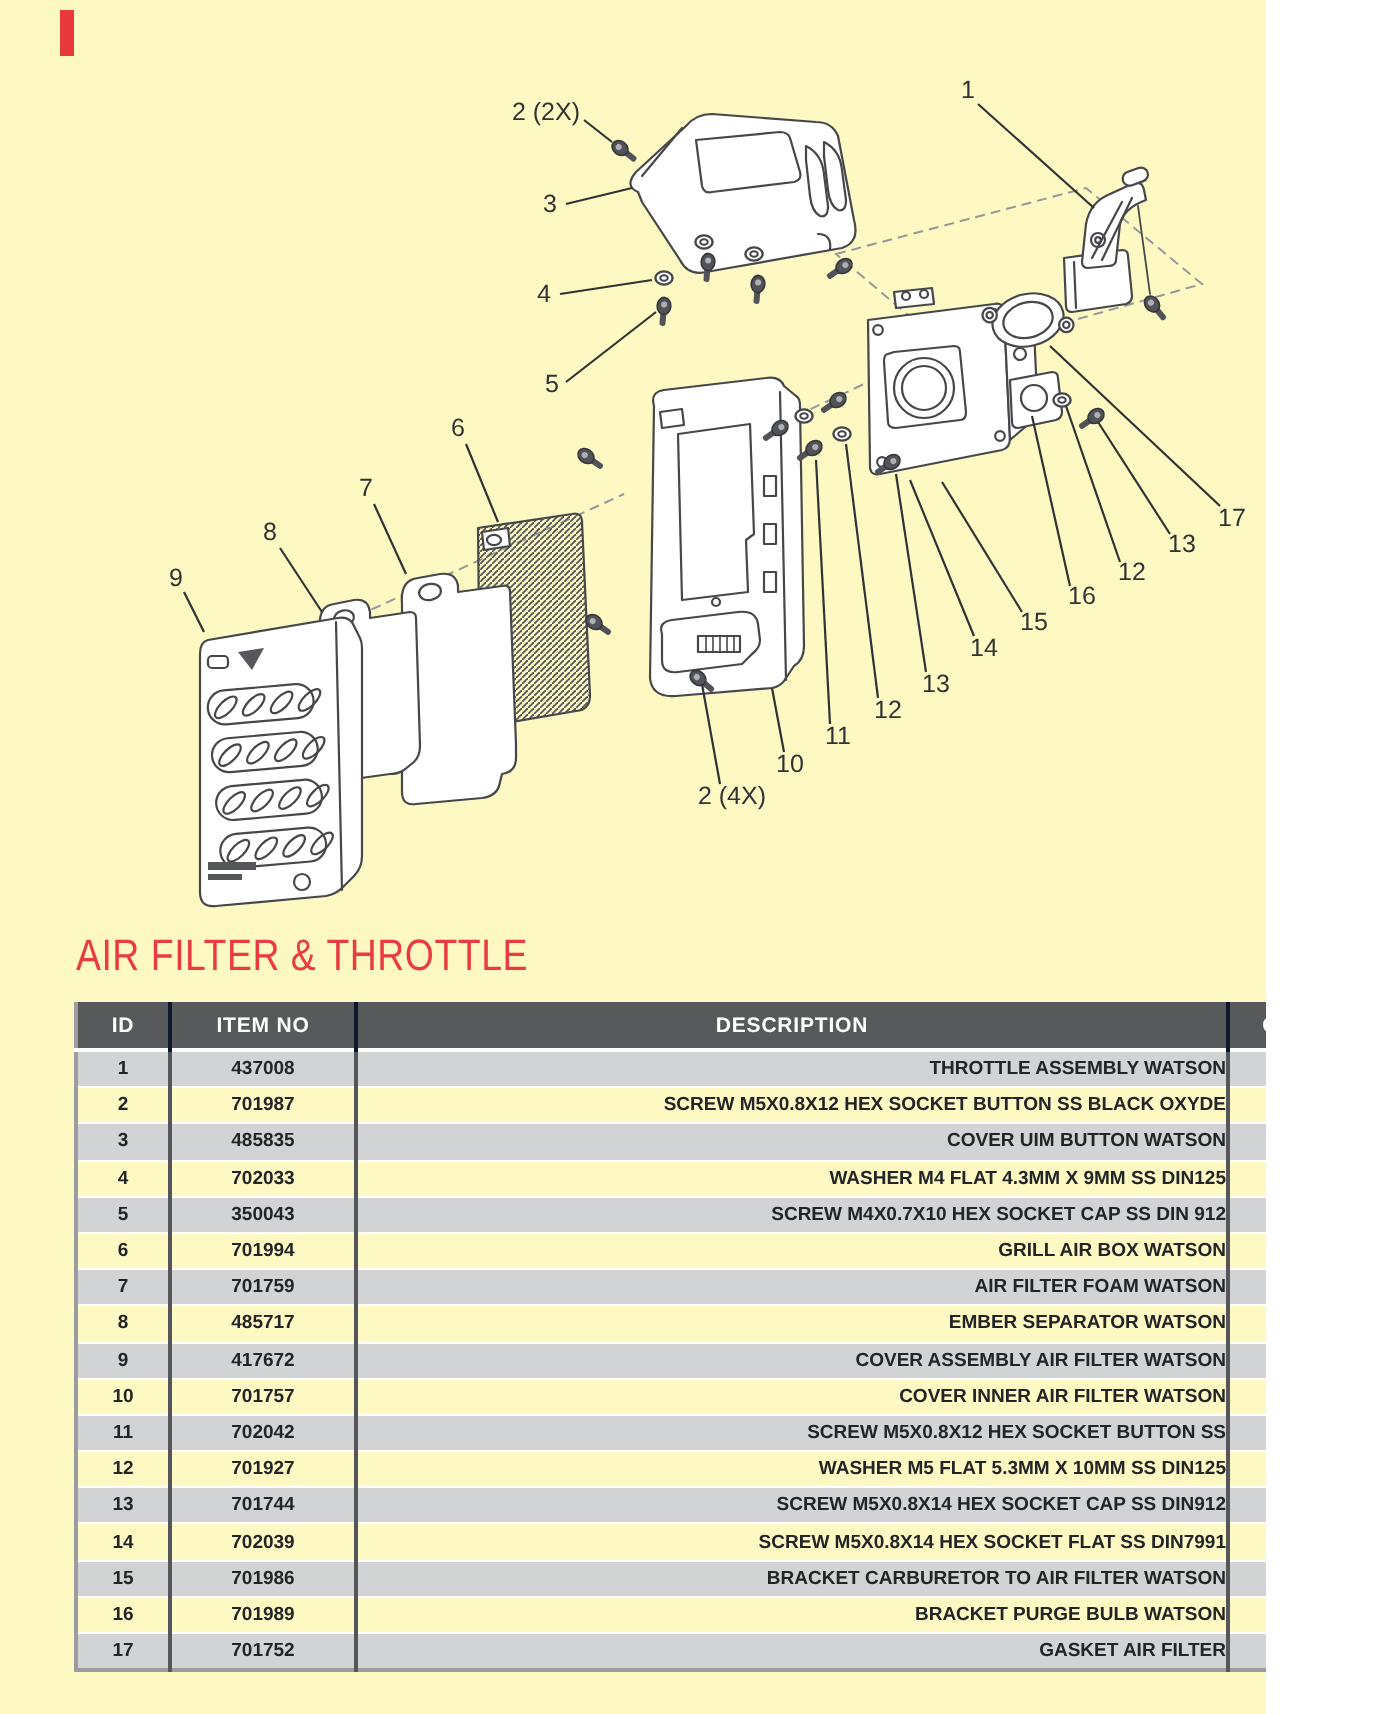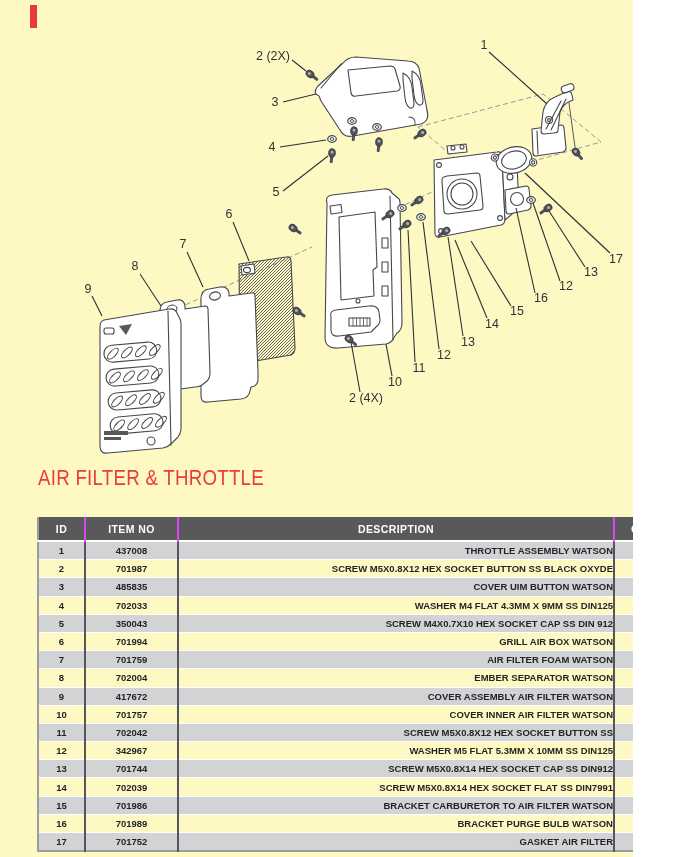--- a/index.html
+++ b/index.html
@@ -4,25 +4,25 @@
 <style>
   html,body{margin:0;padding:0;background:#fff;}
   .page{position:relative;width:633px;height:857px;background:#fef9c3;overflow:hidden;
         font-family:"Liberation Sans",sans-serif;}
   .corner-mark{position:absolute;left:30px;top:5px;width:7px;height:23px;background:#e8393f;}
   .diagram{position:absolute;left:0;top:0;width:692px;height:460px;}
   .diagram text{font-family:"Liberation Sans",sans-serif;font-size:12.5px;fill:#303236;}
   .section-title{position:absolute;left:38px;top:466px;font-size:22px;line-height:24px;
         color:#e93b42;letter-spacing:.3px;white-space:nowrap;
         transform:scaleX(.85);transform-origin:left center;}
-  table.parts{position:absolute;left:37px;top:517px;width:633px;border-collapse:collapse;
+  table.parts{position:absolute;left:37px;top:501px;width:633px;border-collapse:collapse;
         table-layout:fixed;color:#232427;
         border-right:2px solid #9a9c9f;border-left:2px solid #9a9c9f;border-bottom:2px solid #9a9c9f;padding-left:44px;}
   table.parts th{background:#58595b;color:#fff;height:23px;font-size:10.5px;font-weight:bold;
-        letter-spacing:.4px;border-left:2px solid #d946ef;padding:0;}
+        letter-spacing:.4px;border-left:2px solid #0f172a;padding:0;}
   table.parts th:first-child{border-left:none;}
   table.parts thead tr{border-bottom:2px solid #fff;}
   table.parts td{height:17.2px;font-size:9.5px;font-weight:bold;text-align:center;
         padding:0;border-left:2px solid #54565a;overflow:hidden;white-space:nowrap;}
   table.parts td:first-child{border-left:none;}
   table.parts td:nth-child(3){text-align:right;padding-left:17px;}
   table.parts tbody tr{border-bottom:1px solid #fff;}
   table.parts tbody tr:nth-child(odd){background:#d2d3d5;}
 </style>
 </head>
@@ -335,21 +335,21 @@
           <td>1</td>
         </tr>
         <tr>
           <td>7</td>
           <td>701759</td>
           <td>AIR FILTER FOAM WATSON</td>
           <td>1</td>
         </tr>
         <tr>
           <td>8</td>
-          <td>702004</td>
+          <td>485717</td>
           <td>EMBER SEPARATOR WATSON</td>
           <td>1</td>
         </tr>
         <tr>
           <td>9</td>
           <td>417672</td>
           <td>COVER ASSEMBLY AIR FILTER WATSON</td>
           <td>1</td>
         </tr>
         <tr>
@@ -359,21 +359,21 @@
           <td>1</td>
         </tr>
         <tr>
           <td>11</td>
           <td>702042</td>
           <td>SCREW M5X0.8X12 HEX SOCKET BUTTON SS</td>
           <td>2</td>
         </tr>
         <tr>
           <td>12</td>
-          <td>342967</td>
+          <td>701927</td>
           <td>WASHER M5 FLAT 5.3MM X 10MM SS DIN125</td>
           <td>3</td>
         </tr>
         <tr>
           <td>13</td>
           <td>701744</td>
           <td>SCREW M5X0.8X14 HEX SOCKET CAP SS DIN912</td>
           <td>2</td>
         </tr>
         <tr>

